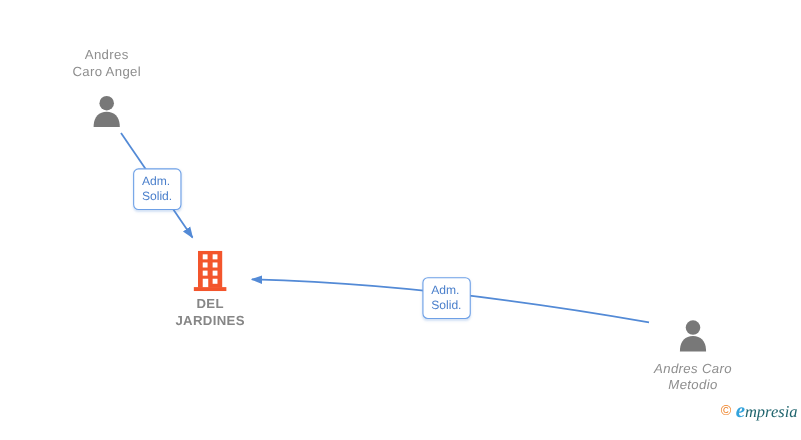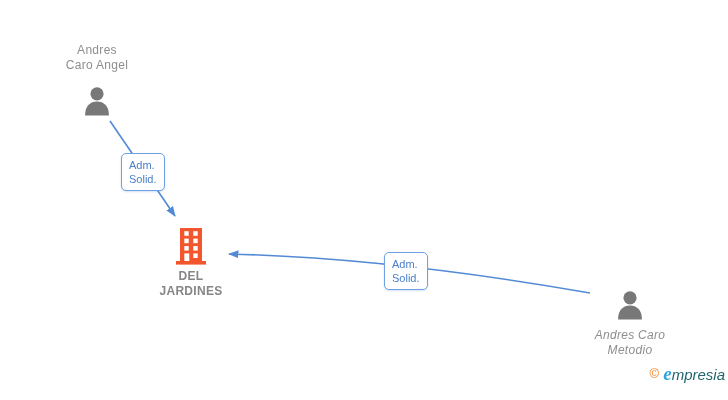--- a/index.html
+++ b/index.html
@@ -74,21 +74,21 @@
     margin-right:4px;
   }
   .wm-initial{
     font-family:"Liberation Serif", serif;
     font-style:italic;
     font-weight:bold;
     font-size:19px;
     color:var(--wm-brand_initial,#33A3DC);
   }
   .wm-rest{
-    font-family:Liberation Sans, sans-serif;
+    font-family:Liberation Serif, serif;
     font-style:italic;
     font-size:15px;
     color:var(--wm-brand_rest,#20656E);
   }
 </style>
 </head>
 <body>
 
 <div class="canvas">
 

